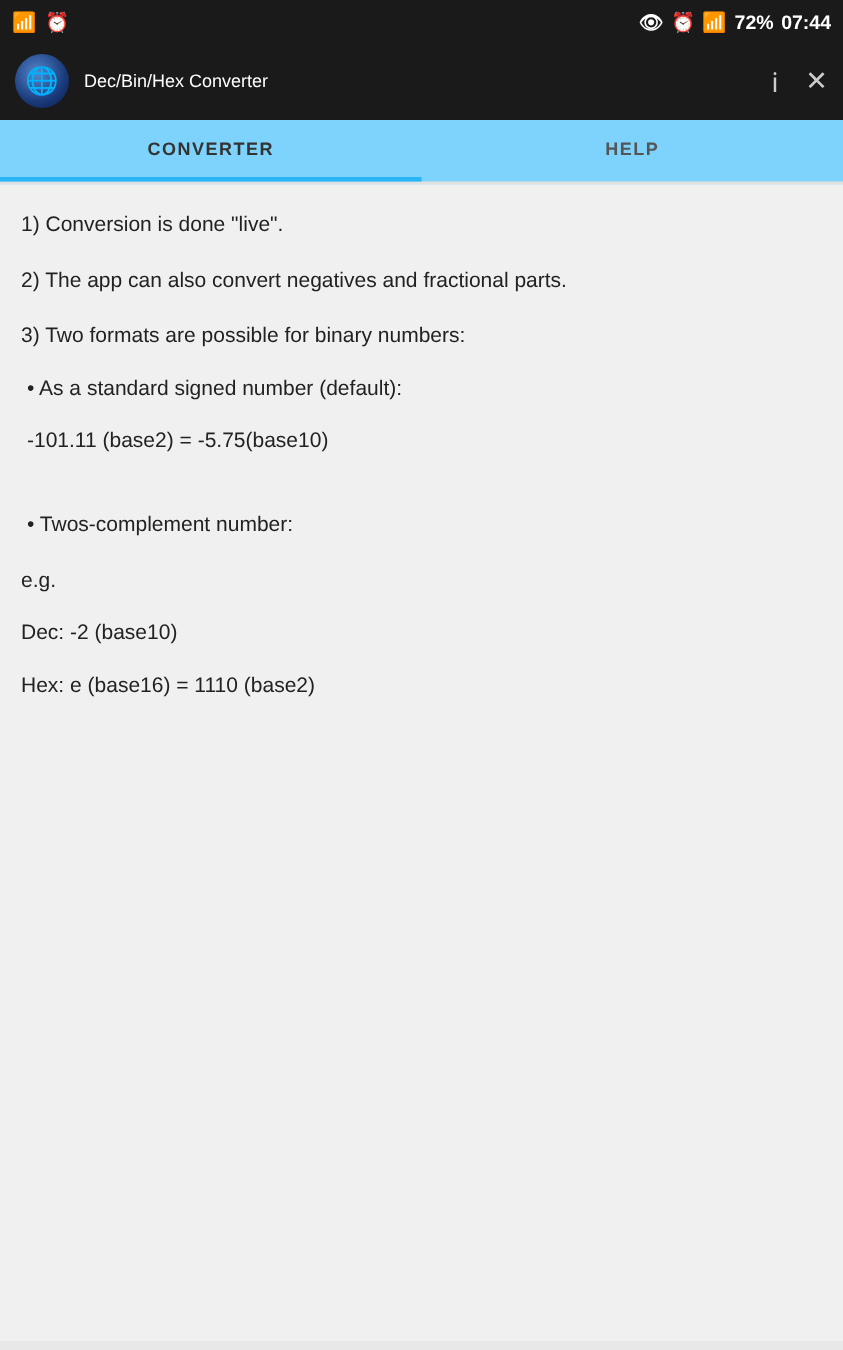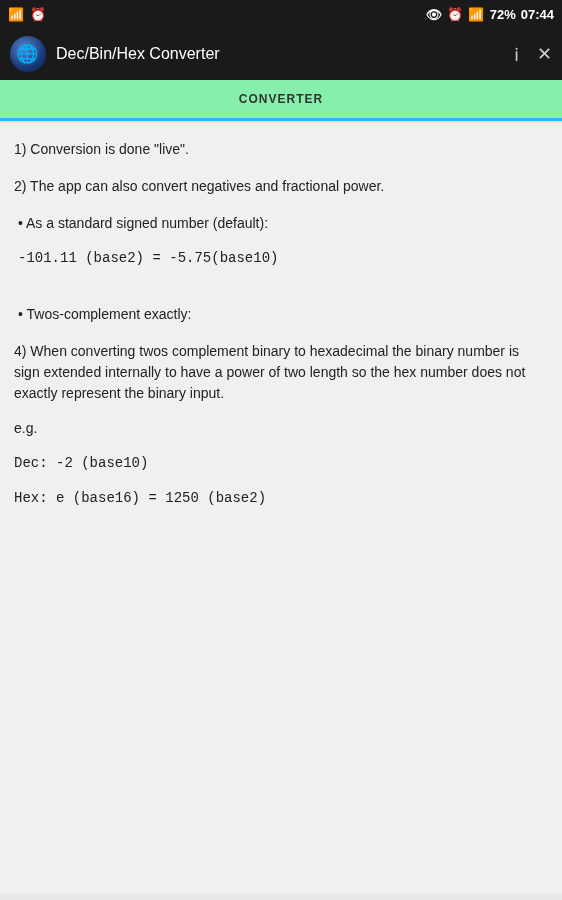--- a/index.html
+++ b/index.html
@@ -52,38 +52,38 @@
       border-radius: 50%;
       background: radial-gradient(circle at 40% 35%, #5588cc, #1a3a7a 60%, #0a1a4a);
       display: flex;
       align-items: center;
       justify-content: center;
       font-size: 18px;
       flex-shrink: 0;
     }
     .title-bar-text {
       flex: 1;
-      font-size: 16px;
+      font-size: 12px;
       font-weight: normal;
       color: #fff;
     }
     .title-bar-actions {
       display: flex;
       align-items: center;
       gap: 18px;
     }
     .title-bar-actions span {
       font-size: 18px;
       cursor: pointer;
       color: #ccc;
     }
 
     
     .tab-bar {
-      background: #86efac;
+      background: #7dd3fc;
       display: flex;
       border-bottom: 2px solid #e0e0e0;
     }
     .tab {
       flex: 1;
       text-align: center;
       padding: 12px 0;
       font-size: 12px;
       font-weight: bold;
       letter-spacing: 1px;
@@ -115,21 +115,21 @@
     .content .section {
       margin-bottom: 16px;
     }
 
     .content .sub-item {
       margin-left: 4px;
       margin-bottom: 6px;
     }
 
     .mono {
-      font-family: Liberation Mono, monospace;
+      font-family: Liberation Sans, sans-serif;
     }
   </style>
 </head>
 <body>
 
 <div class="status-bar">
   <div class="status-bar-left">
     <span>📶</span>
     <span>⏰</span>
   </div>
@@ -148,44 +148,47 @@
   <div class="title-bar-actions">
     <span>ℹ</span>
     <span>✕</span>
   </div>
 </div>
 
 <div class="tab-bar">
   <div class="tab active">
     <span>CONVERTER</span>
   </div>
+  <div class="tab">
+    <span>HELP</span>
+  </div>
 </div>
 
 <div class="content">
 
   <div class="section">
     <p>1) <span>Conversion is done "live".</span></p>
   </div>
 
   <div class="section">
-    <p>2) <span>The app can also convert negatives and fractional power.</span></p>
+    <p>2) <span>The app can also convert negatives and fractional parts.</span></p>
   </div>
 
   <div class="section">
+    <p>3) <span>Two formats are possible for binary numbers:</span></p>
     <div class="sub-item">
       <p>• As a standard signed number (default):</p>
       <p class="mono">-101.11 (base2) = -5.75(base10)</p>
     </div>
     <br>
     <div class="sub-item">
-      <p>• Twos-complement exactly:</p>
+      <p>• Twos-complement number:</p>
     </div>
   </div>
 
   <div class="section">
-    <p>4) <span>When converting twos complement binary to hexadecimal the binary number is sign extended internally to have a power of two length so the hex number does not exactly represent the binary input.</span></p>
     <p>e.g.</p>
     <p class="mono">Dec: -2 (base10)</p>
-    <p class="mono">Hex: e (base16) = 1250 (base2)</p>
+    <p class="mono">Hex: e (base16) = 1110 (base2)</p>
   </div>
 
 
 </div>
 
 </body></html>

